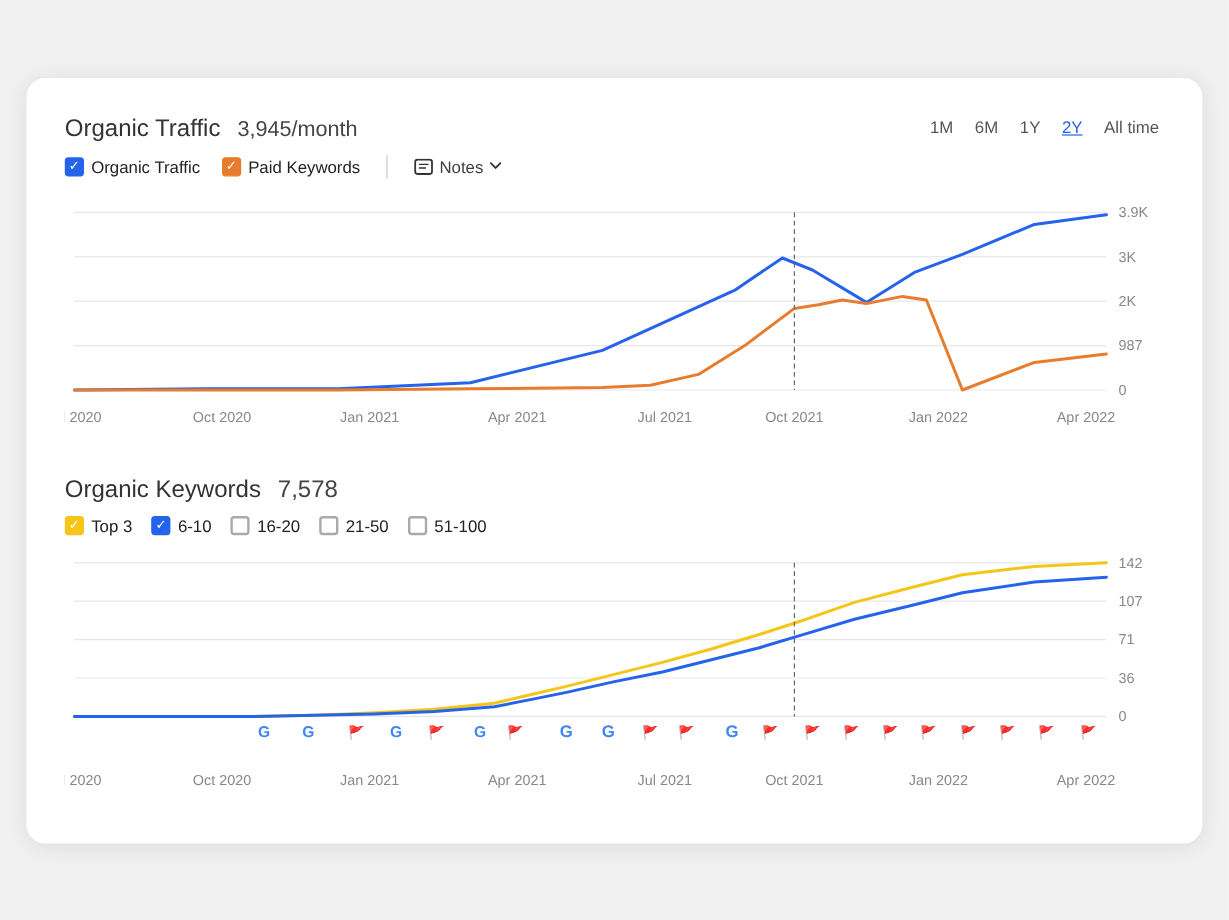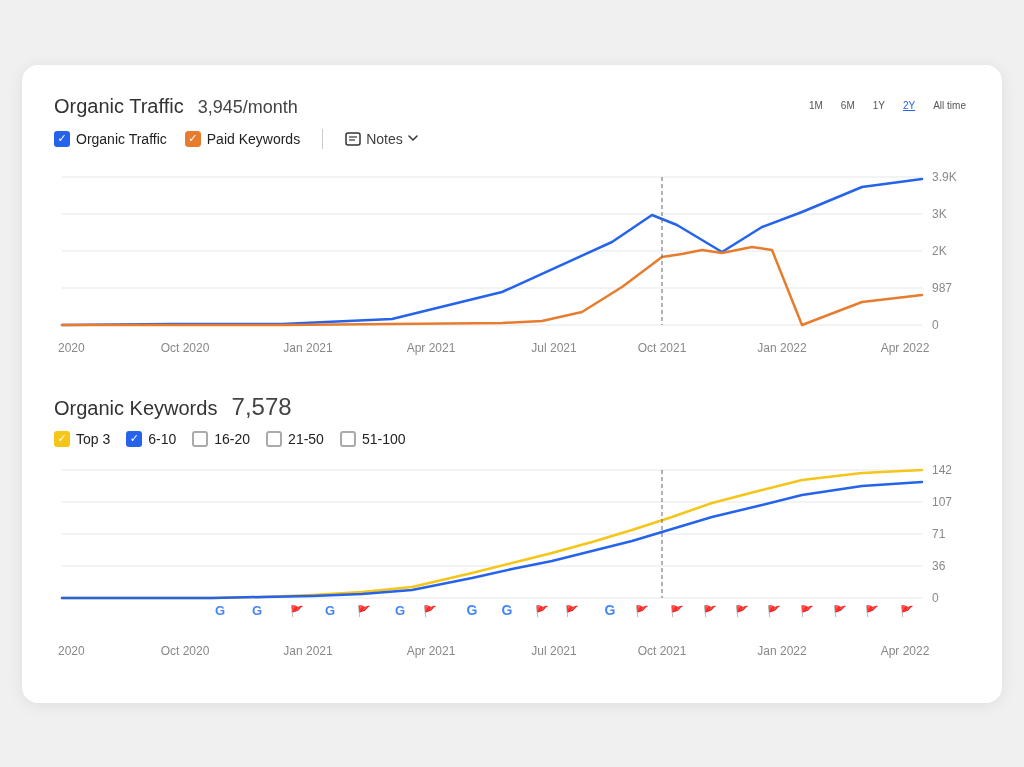--- a/index.html
+++ b/index.html
@@ -34,21 +34,21 @@
       font-weight: 400;
       font-size: 20px;
       color: #333;
     }
     .time-filters {
       display: flex;
       gap: 10px;
       align-items: center;
     }
     .time-filter {
-      font-size: 10px;
+      font-size: 14px;
       color: #555;
       cursor: pointer;
       padding: 2px 4px;
       border-radius: 4px;
       font-weight: 500;
     }
     .time-filter.active {
       color: #2563eb;
       font-weight: 400;
       text-decoration: underline;
@@ -229,21 +229,21 @@
       <text x="720" y="195" font-size="12" fill="#888" text-anchor="middle">Jan 2022</text>
       <text x="843" y="195" font-size="12" fill="#888" text-anchor="middle">Apr 2022</text>
     </svg>
   </div>
 
   <div class="section2">
     <div class="section-header">
       <div>
         <span class="section-title">
           <span>Organic Keywords</span>
-          <span style="font-size:24px;font-weight:400;color:#444;margin-left:8px;">7,578</span>
+          <span style="font-size:20px;font-weight:400;color:#444;margin-left:8px;">7,578</span>
         </span>
       </div>
     </div>
 
     <div class="legend2">
       <div class="legend-item">
         <div class="legend-checkbox cb-yellow" style="width:16px;height:16px;border-radius:3px;background:#f5c518;display:flex;align-items:center;justify-content:center;font-size:11px;color:#fff;">✓</div>
         <span>Top 3</span>
       </div>
       <div class="legend-item">

